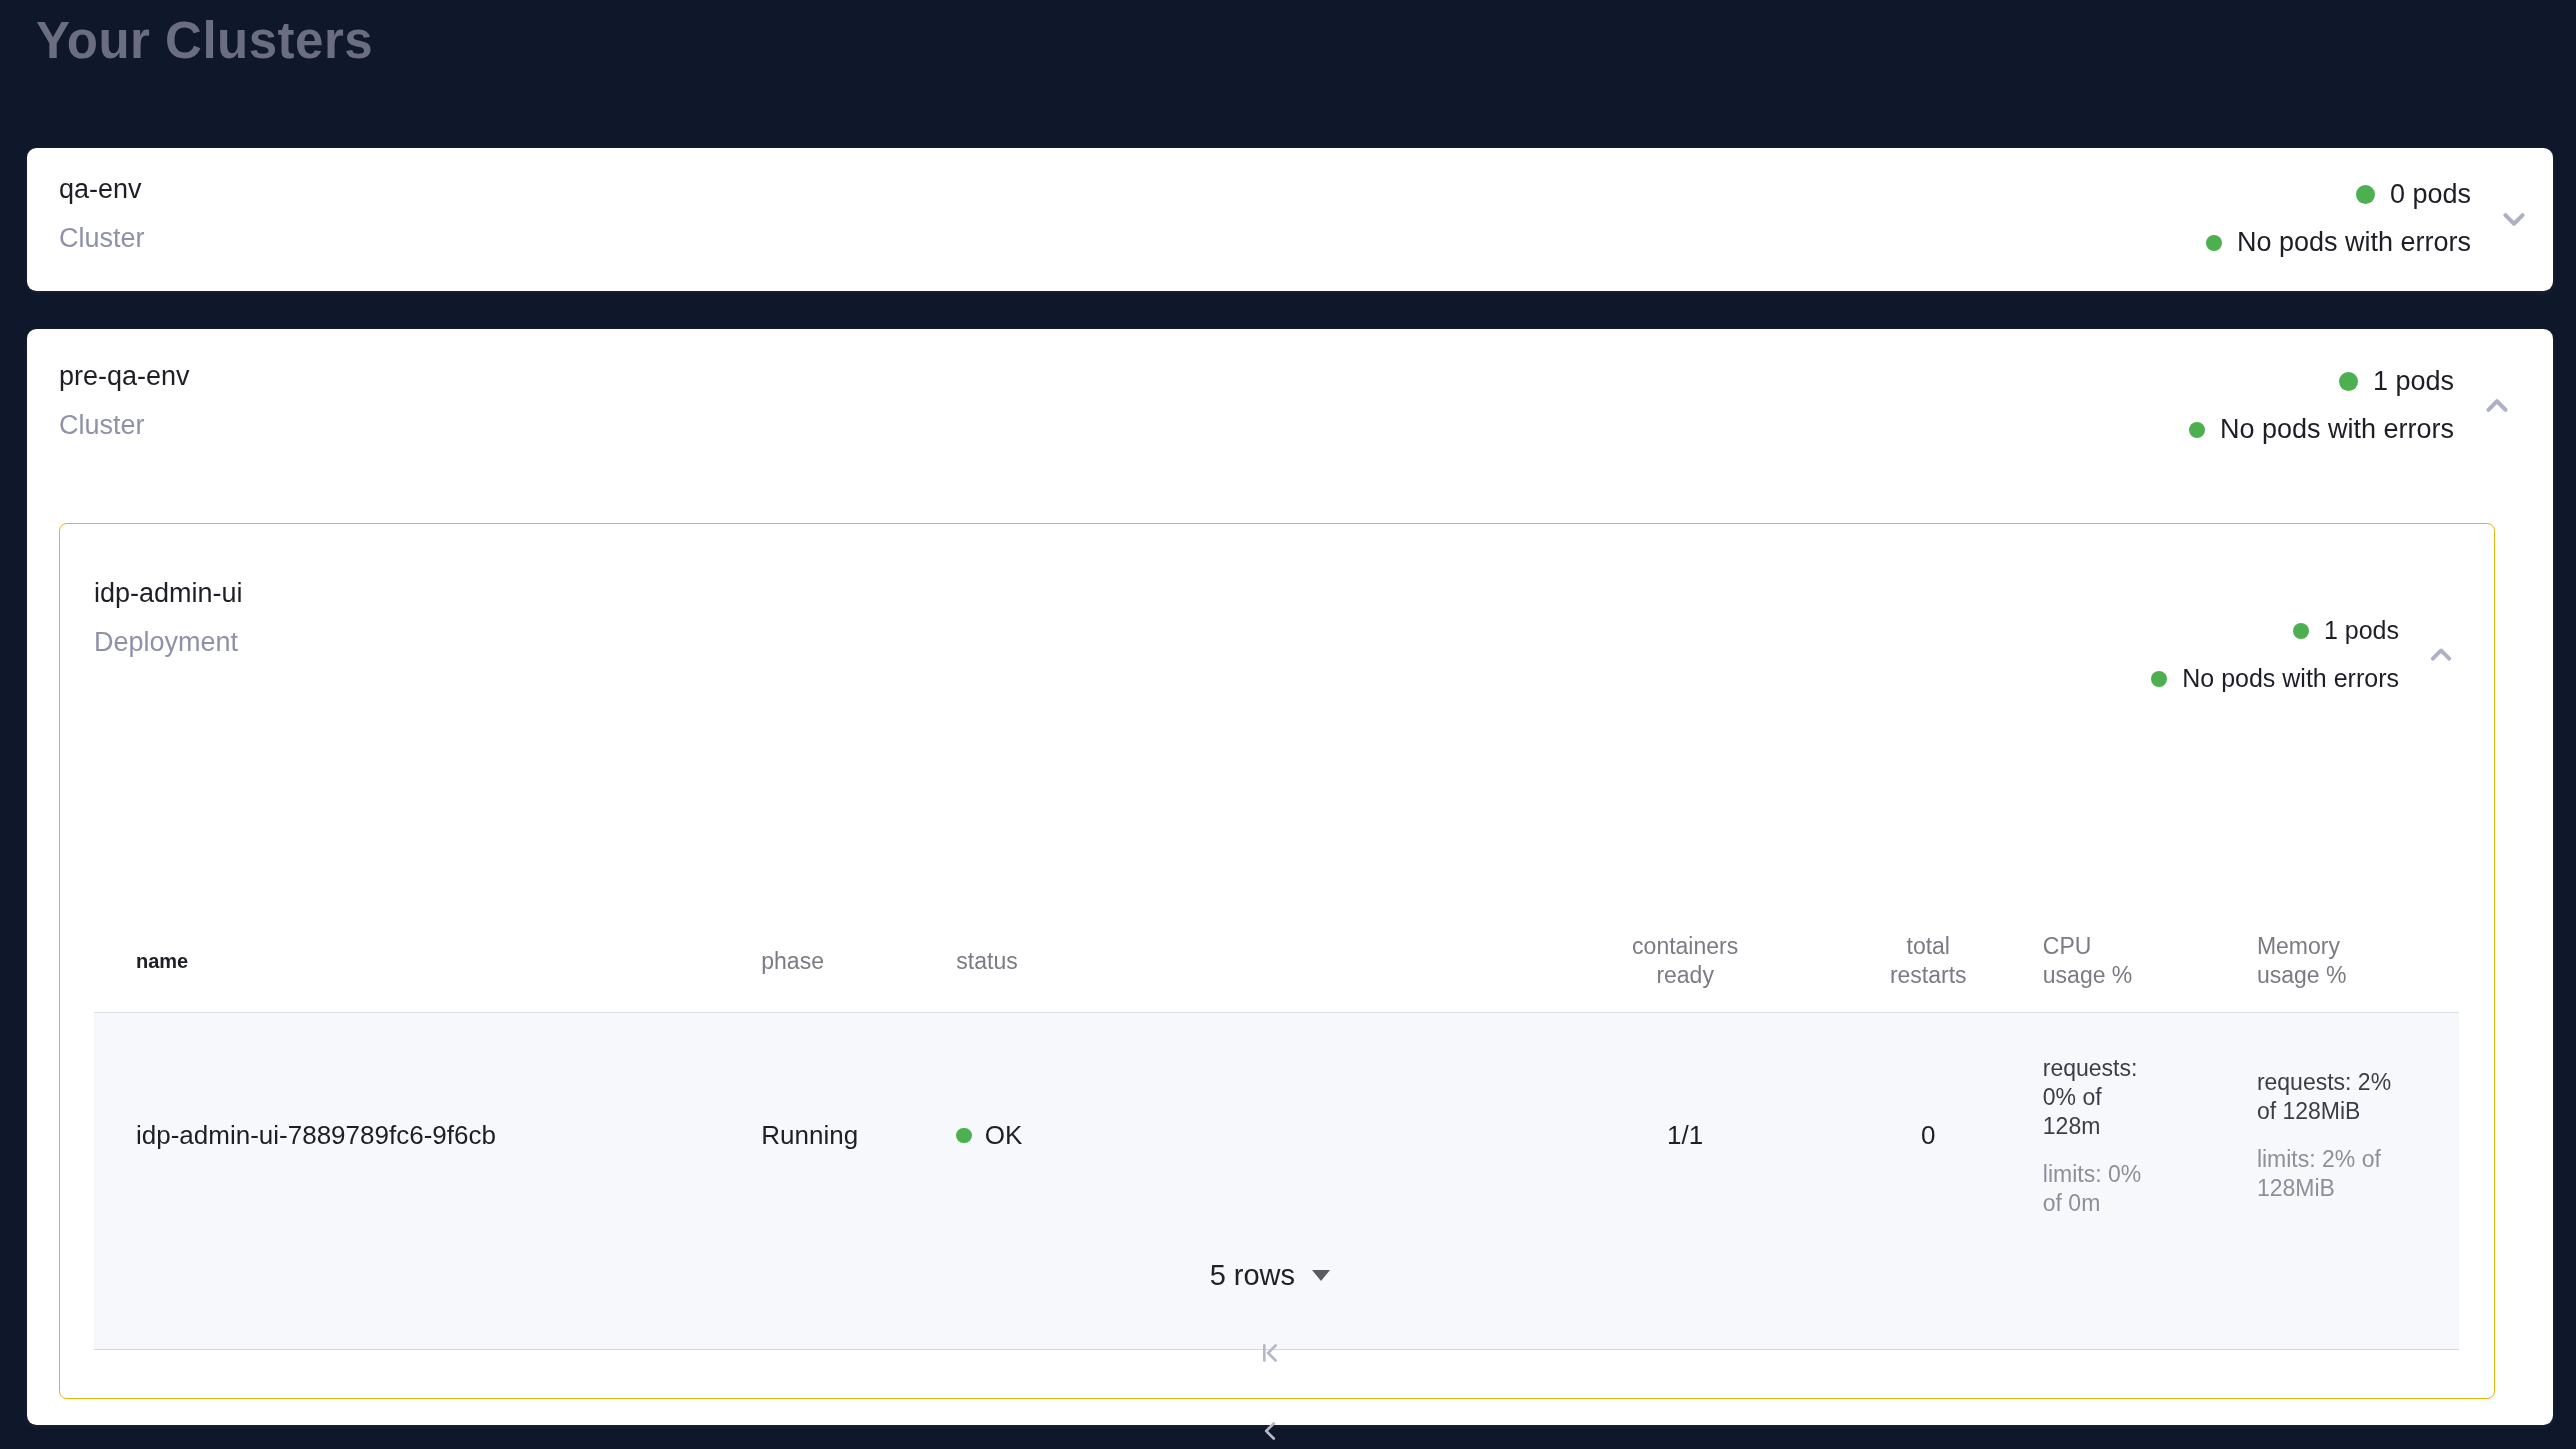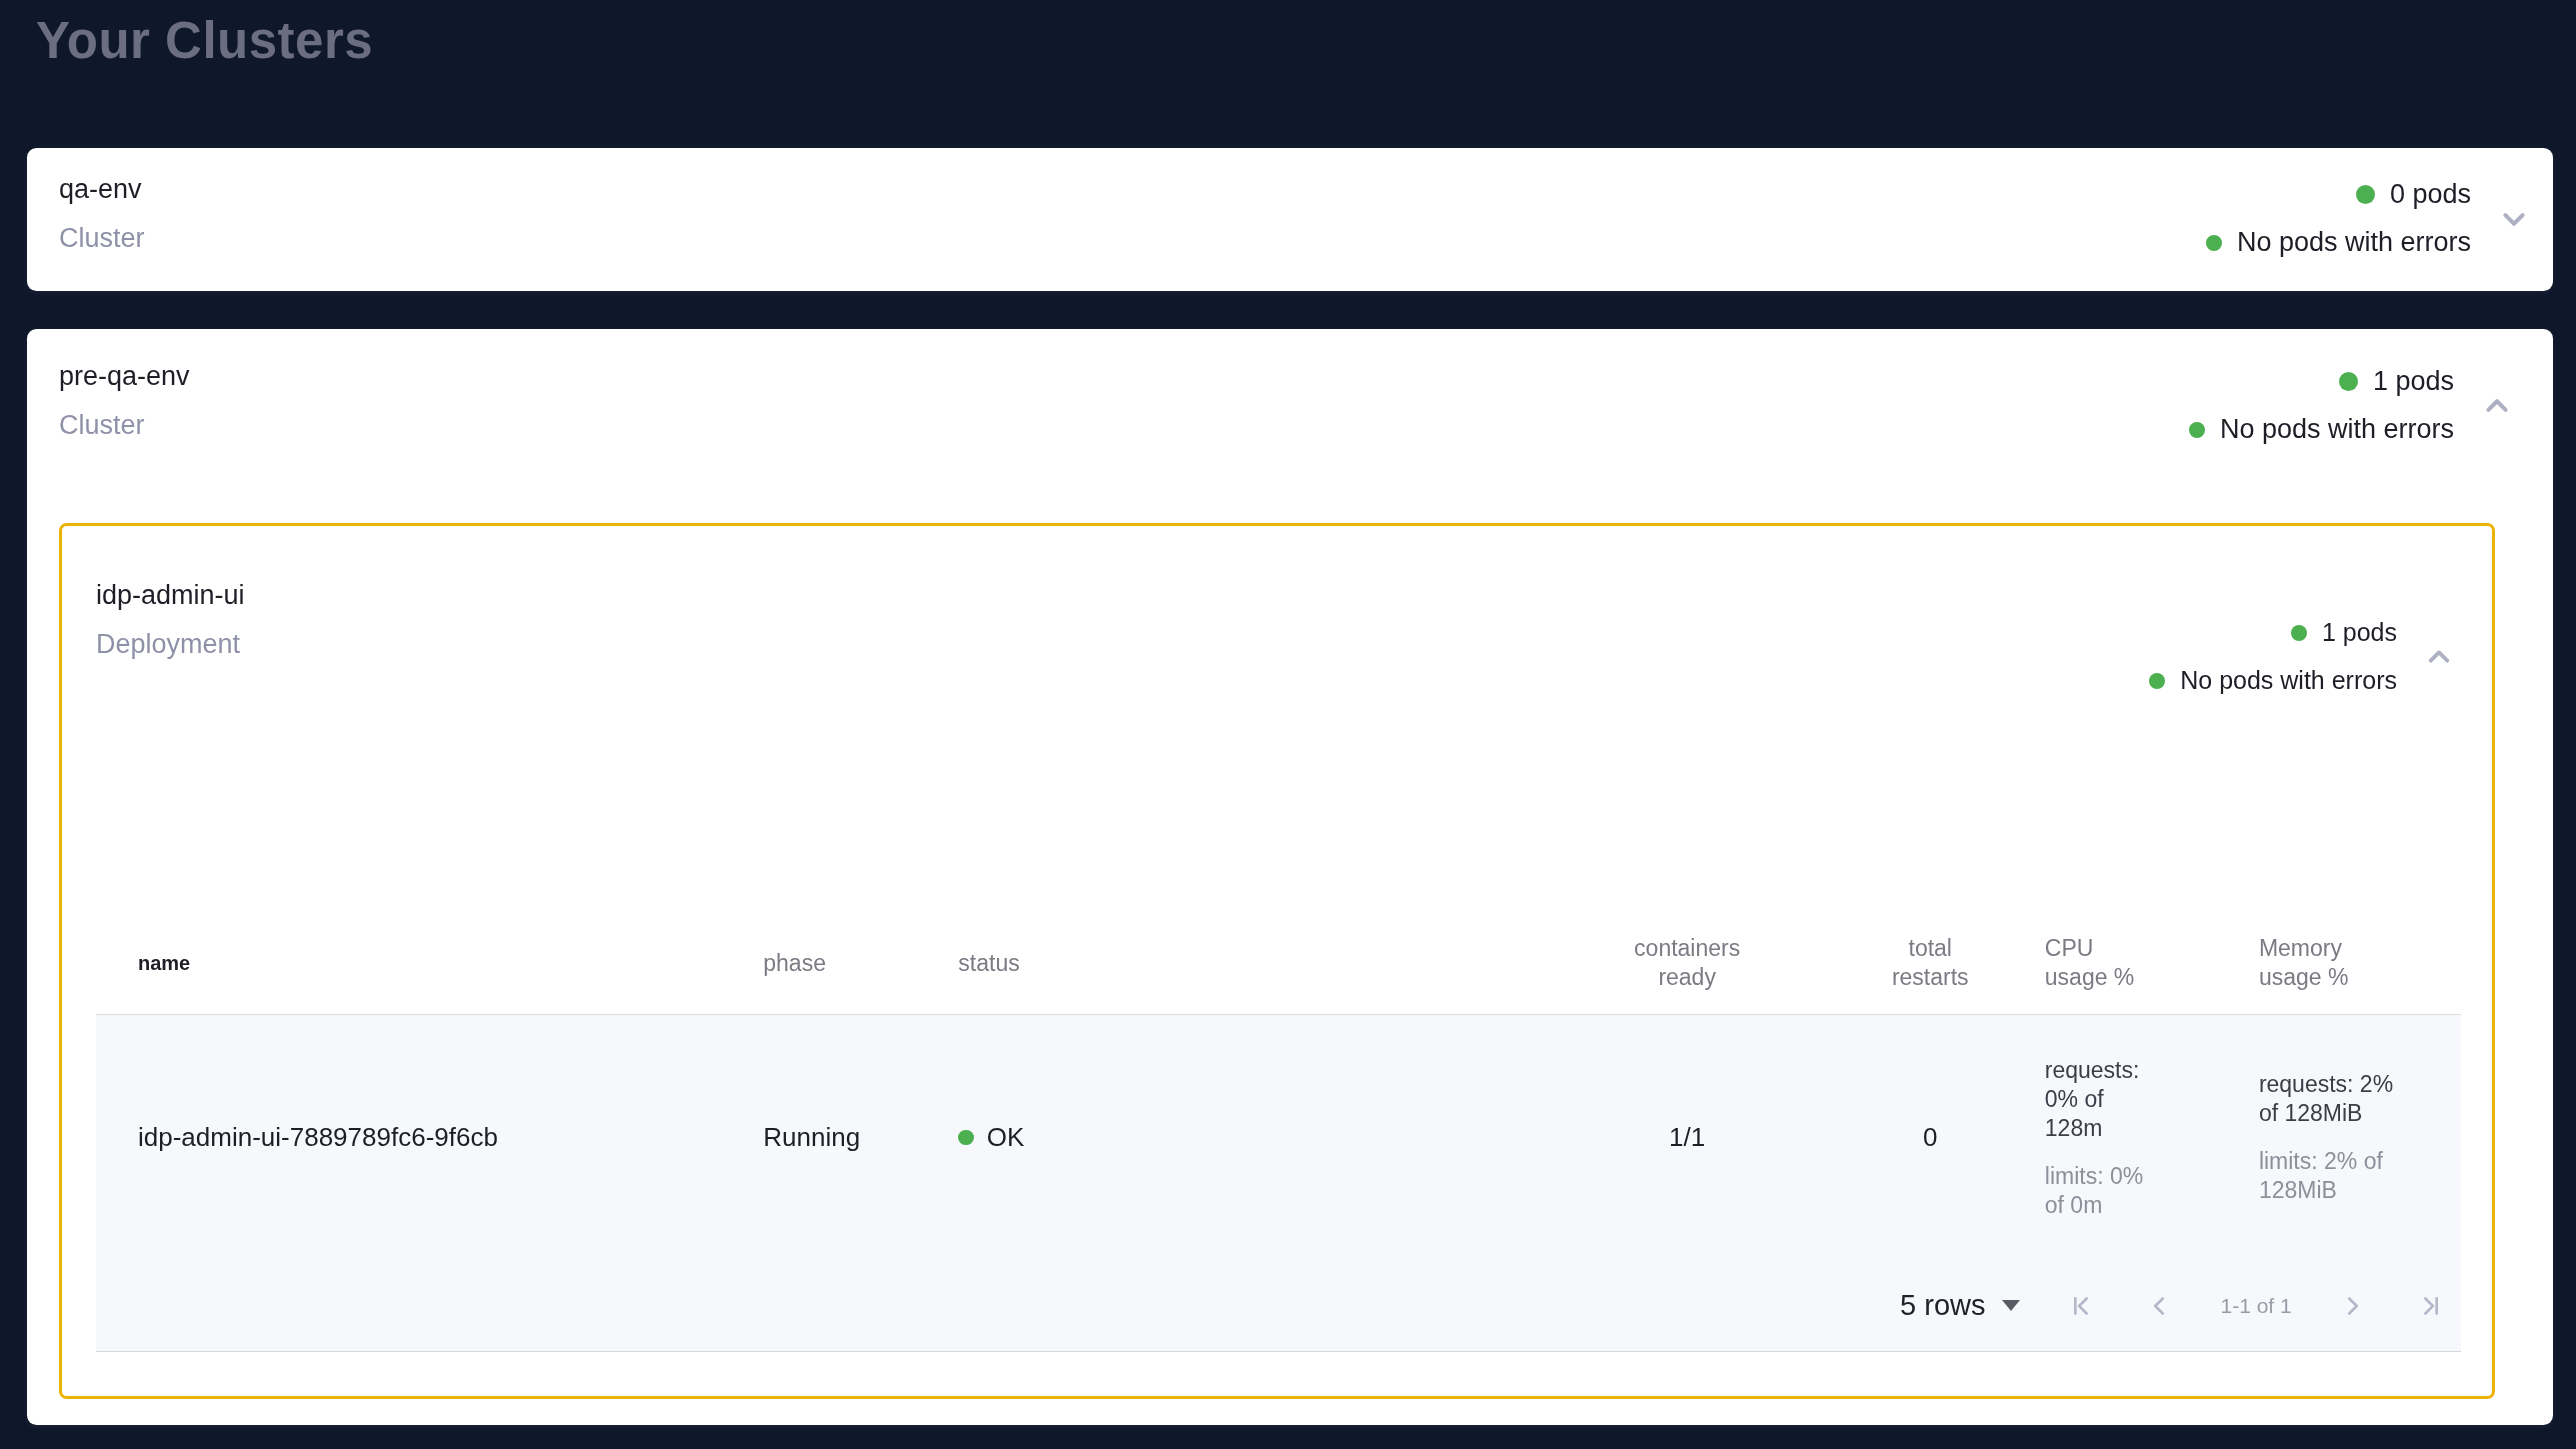--- a/index.html
+++ b/index.html
@@ -38,21 +38,21 @@
   .dot-lg { width:19px; height:19px; }
   .dot-sm { width:16px; height:16px; }
   .chevron-btn {
     background:none; border:none; cursor:pointer;
     margin-left:21px; padding:0; line-height:0;
   }
   
   .inner-card {
     width:2436px; height:876px;
     margin-top:69px;
-    border:3px solid #eab308; border-radius:7.6px;
+    border:1px solid #eab308; border-radius:7.6px;
     padding:51px 32px 0 34px;
     background:#ffffff;
   }
   .inner-header { display:flex; justify-content:space-between; align-items:flex-start; }
   .inner-right { display:flex; align-items:center; margin-top:32px; }
   .inner-right .pods-line { font-size:25px; }
   .ns-badge {
     display:inline-block; margin-top:17px;
     background:#f3f4f9; border-radius:5.7px;
     padding:8.6px 21px;
@@ -80,22 +80,22 @@
   .dot-status { width:15.2px; height:15.2px; }
   .usage-cell { font-size:23px; line-height:29px; }
   .usage-req { color:#3c3d46; width:120px; }
   .usage-lim { color:#8e8f9a; margin-top:19px; width:120px; }
   .usage-mem .usage-req, .usage-mem .usage-lim { width:143px; }
   
   .pagination {
     width:2365px; height:91px;
     background:#f7f8fc;
     border-bottom:1.9px solid #d6d7dc;
-    display:flex; align-items:center; justify-content:flex-end;
-    padding-right:13.3px; gap:44px;
+    display:flex; align-items:center; justify-content:space-between;
+    padding-right:13.3px; gap:44px;flex-direction:column;
   }
   .rows-select {
     background:none; border:none; cursor:pointer;
     display:flex; align-items:center; gap:17px;
     font-family:"Liberation Sans", sans-serif;
     font-size:29px; color:#202129;
   }
   .caret-down {
     width:0; height:0;
     border-left:9.5px solid transparent;

